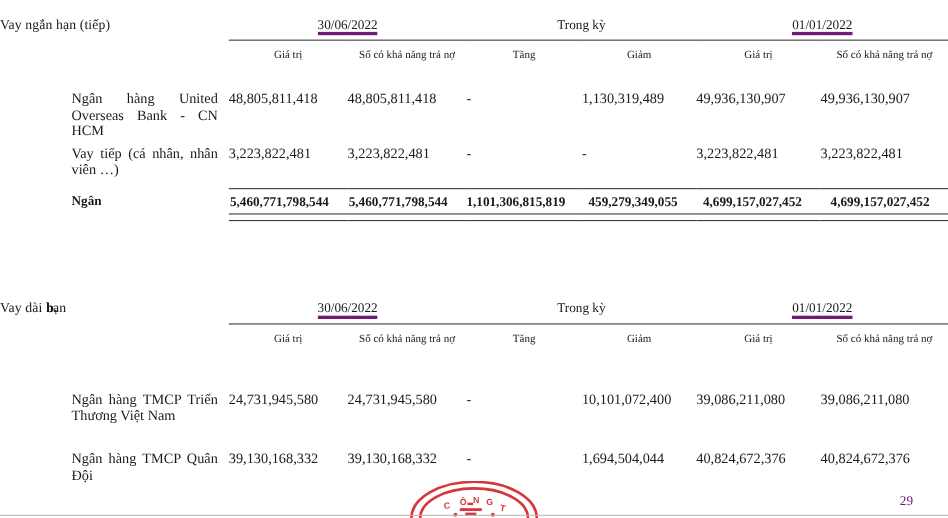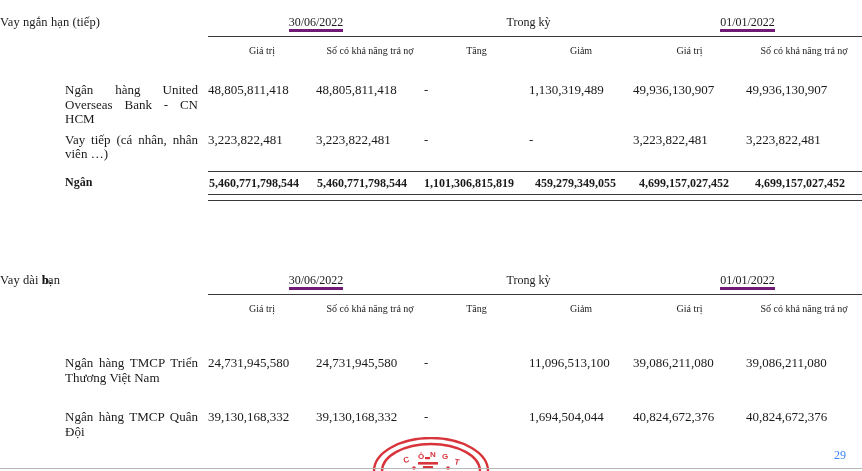--- a/index.html
+++ b/index.html
@@ -146,24 +146,24 @@
   }
   .total-under-row td { height: 5px; }
   .total-under-row td.tu {
     border-top: 1.2px solid #3a3a3a;
     border-bottom: 1.2px solid #3a3a3a;
   }
 
   
   .page-number {
     position: absolute;
-    right: 16px;
+    right: 32px;
     bottom: 8px;
     font-size: 12px;
-    color: #3b82f6;
+    color: #701a75;
     font-family: Liberation Serif, serif;
   }
   .bottom-edge {
     position: absolute;
     left: 0;
     right: 0;
     bottom: 2px;
     height: 1px;
     background: #b9b9b9;
   }
@@ -303,21 +303,21 @@
         <td>Giảm</td>
         <td>Giá trị</td>
         <td>Số có khả năng trả nợ</td>
       </tr>
 
       <tr class="data-row spaced2">
         <td class="lbl just">Ngân hàng TMCP Triển Thương Việt Nam</td>
         <td class="num">24,731,945,580</td>
         <td class="num">24,731,945,580</td>
         <td class="num">-</td>
-        <td class="num">11,096,513,100</td>
+        <td class="num">10,101,072,400</td>
         <td class="num">39,086,211,080</td>
         <td class="num">39,086,211,080</td>
       </tr>
 
 
       <tr class="data-row spaced2">
         <td class="lbl">Ngân hàng TMCP Quân Đội</td>
         <td class="num">39,130,168,332</td>
         <td class="num">39,130,168,332</td>
         <td class="num">-</td>

